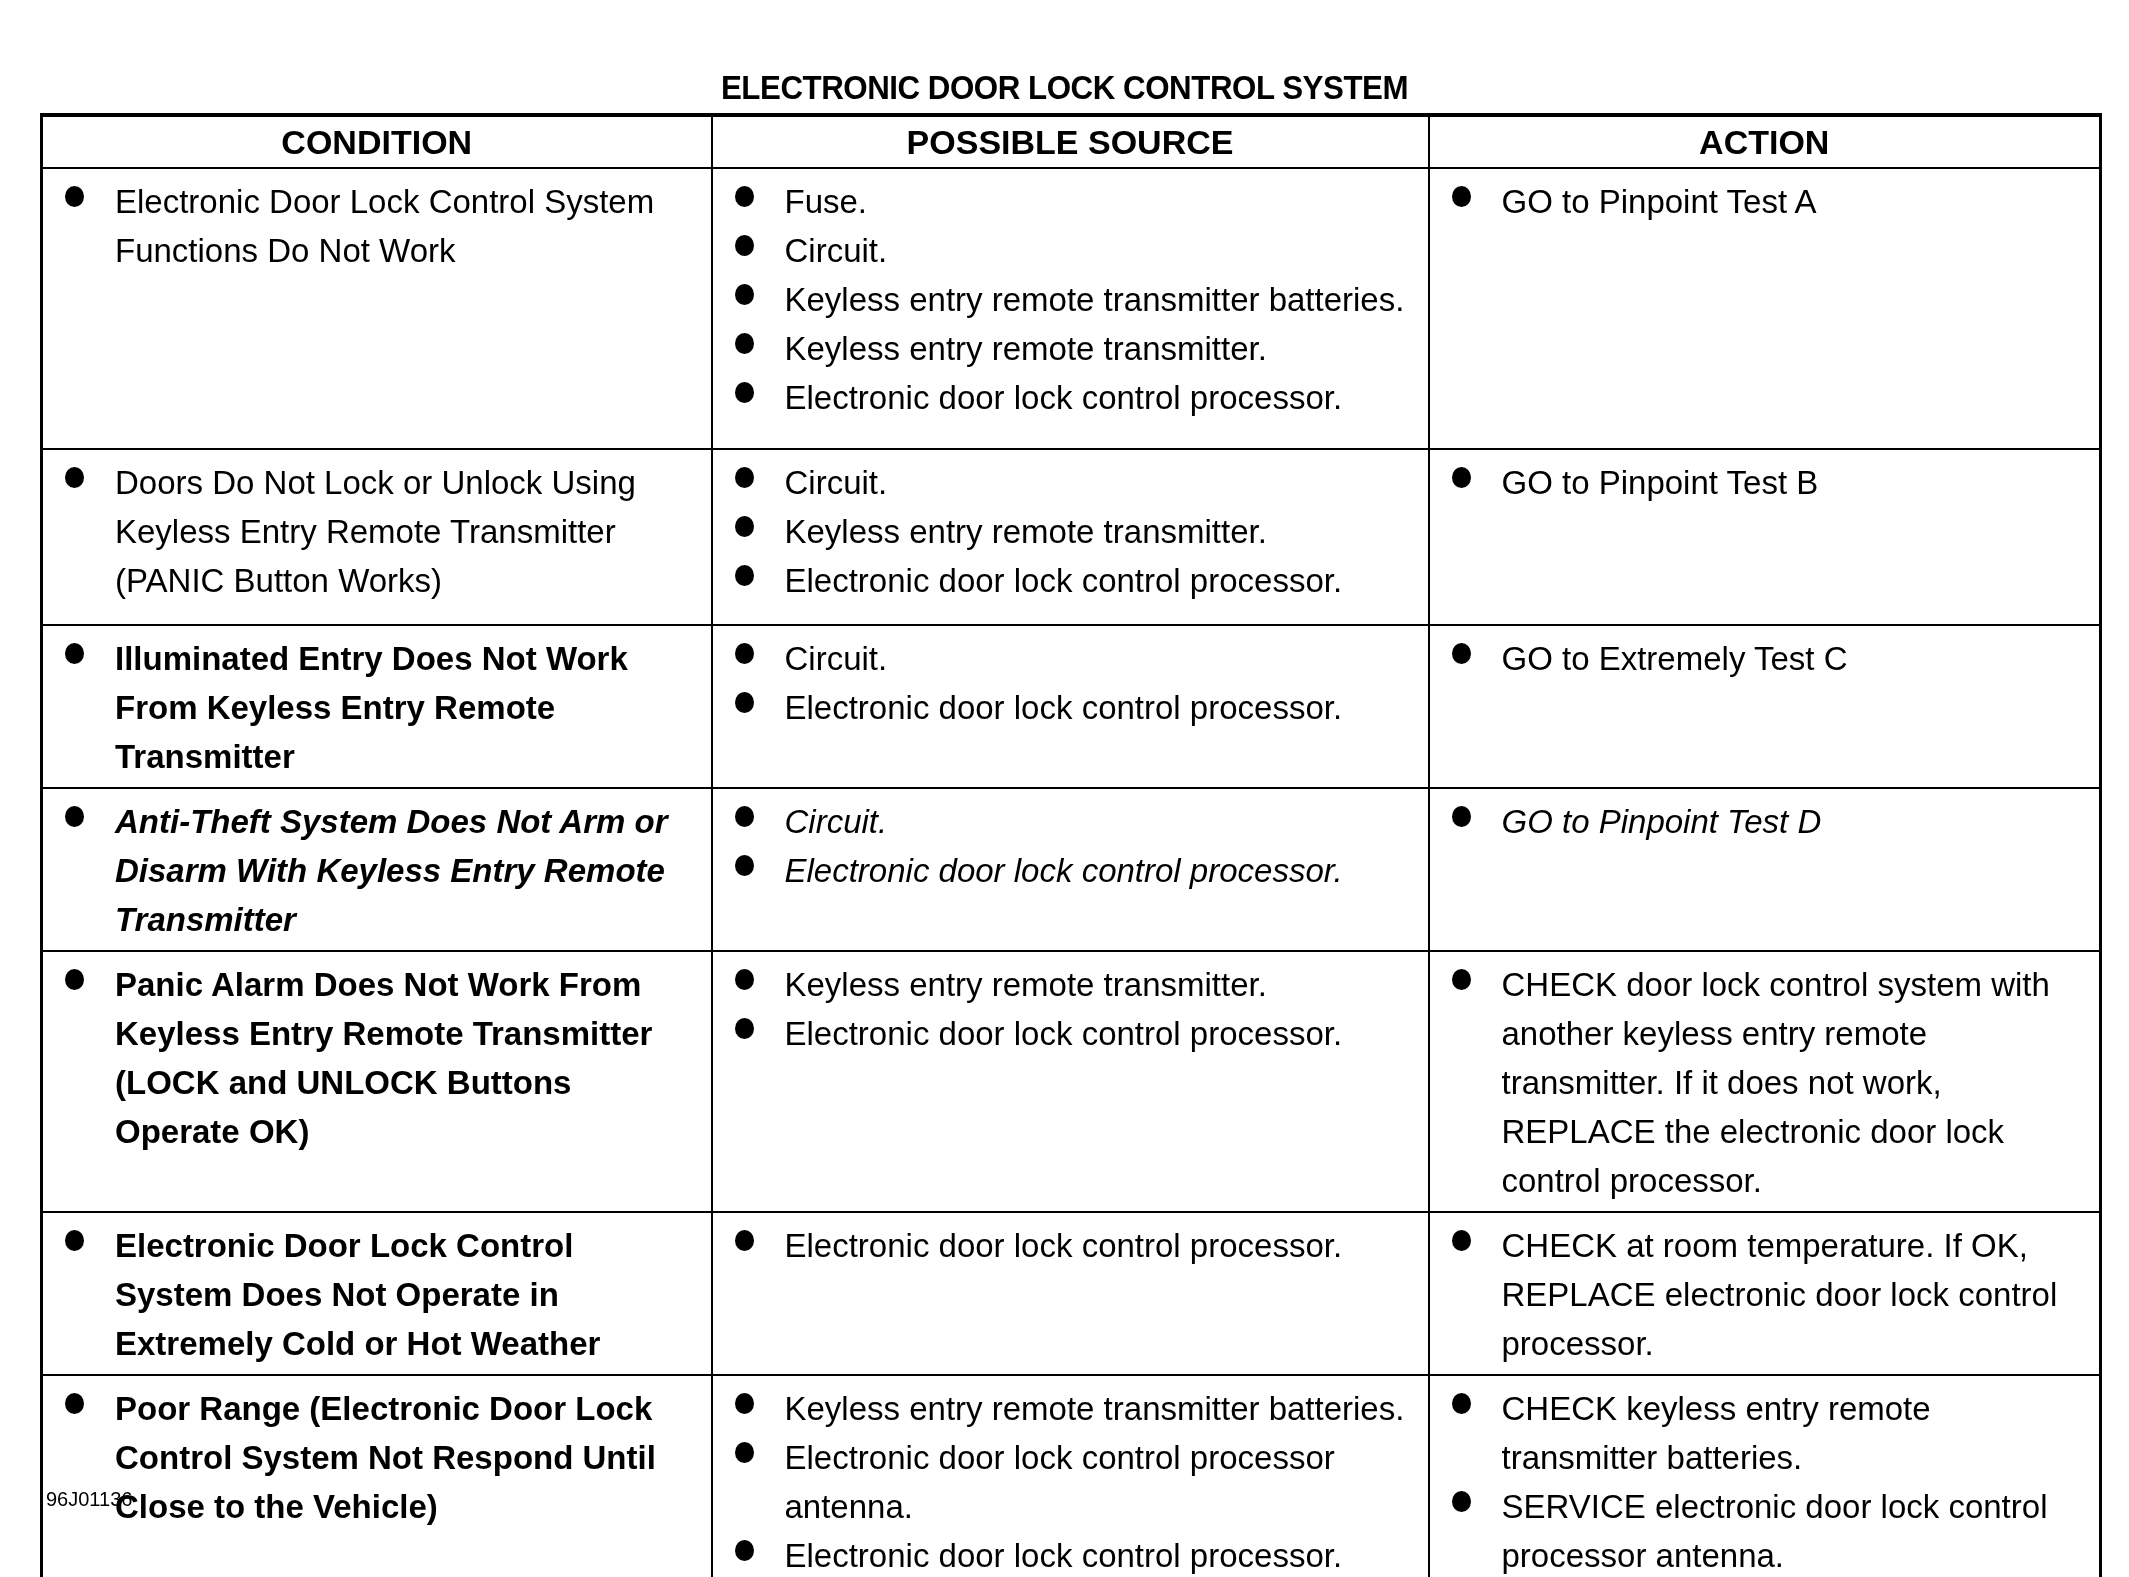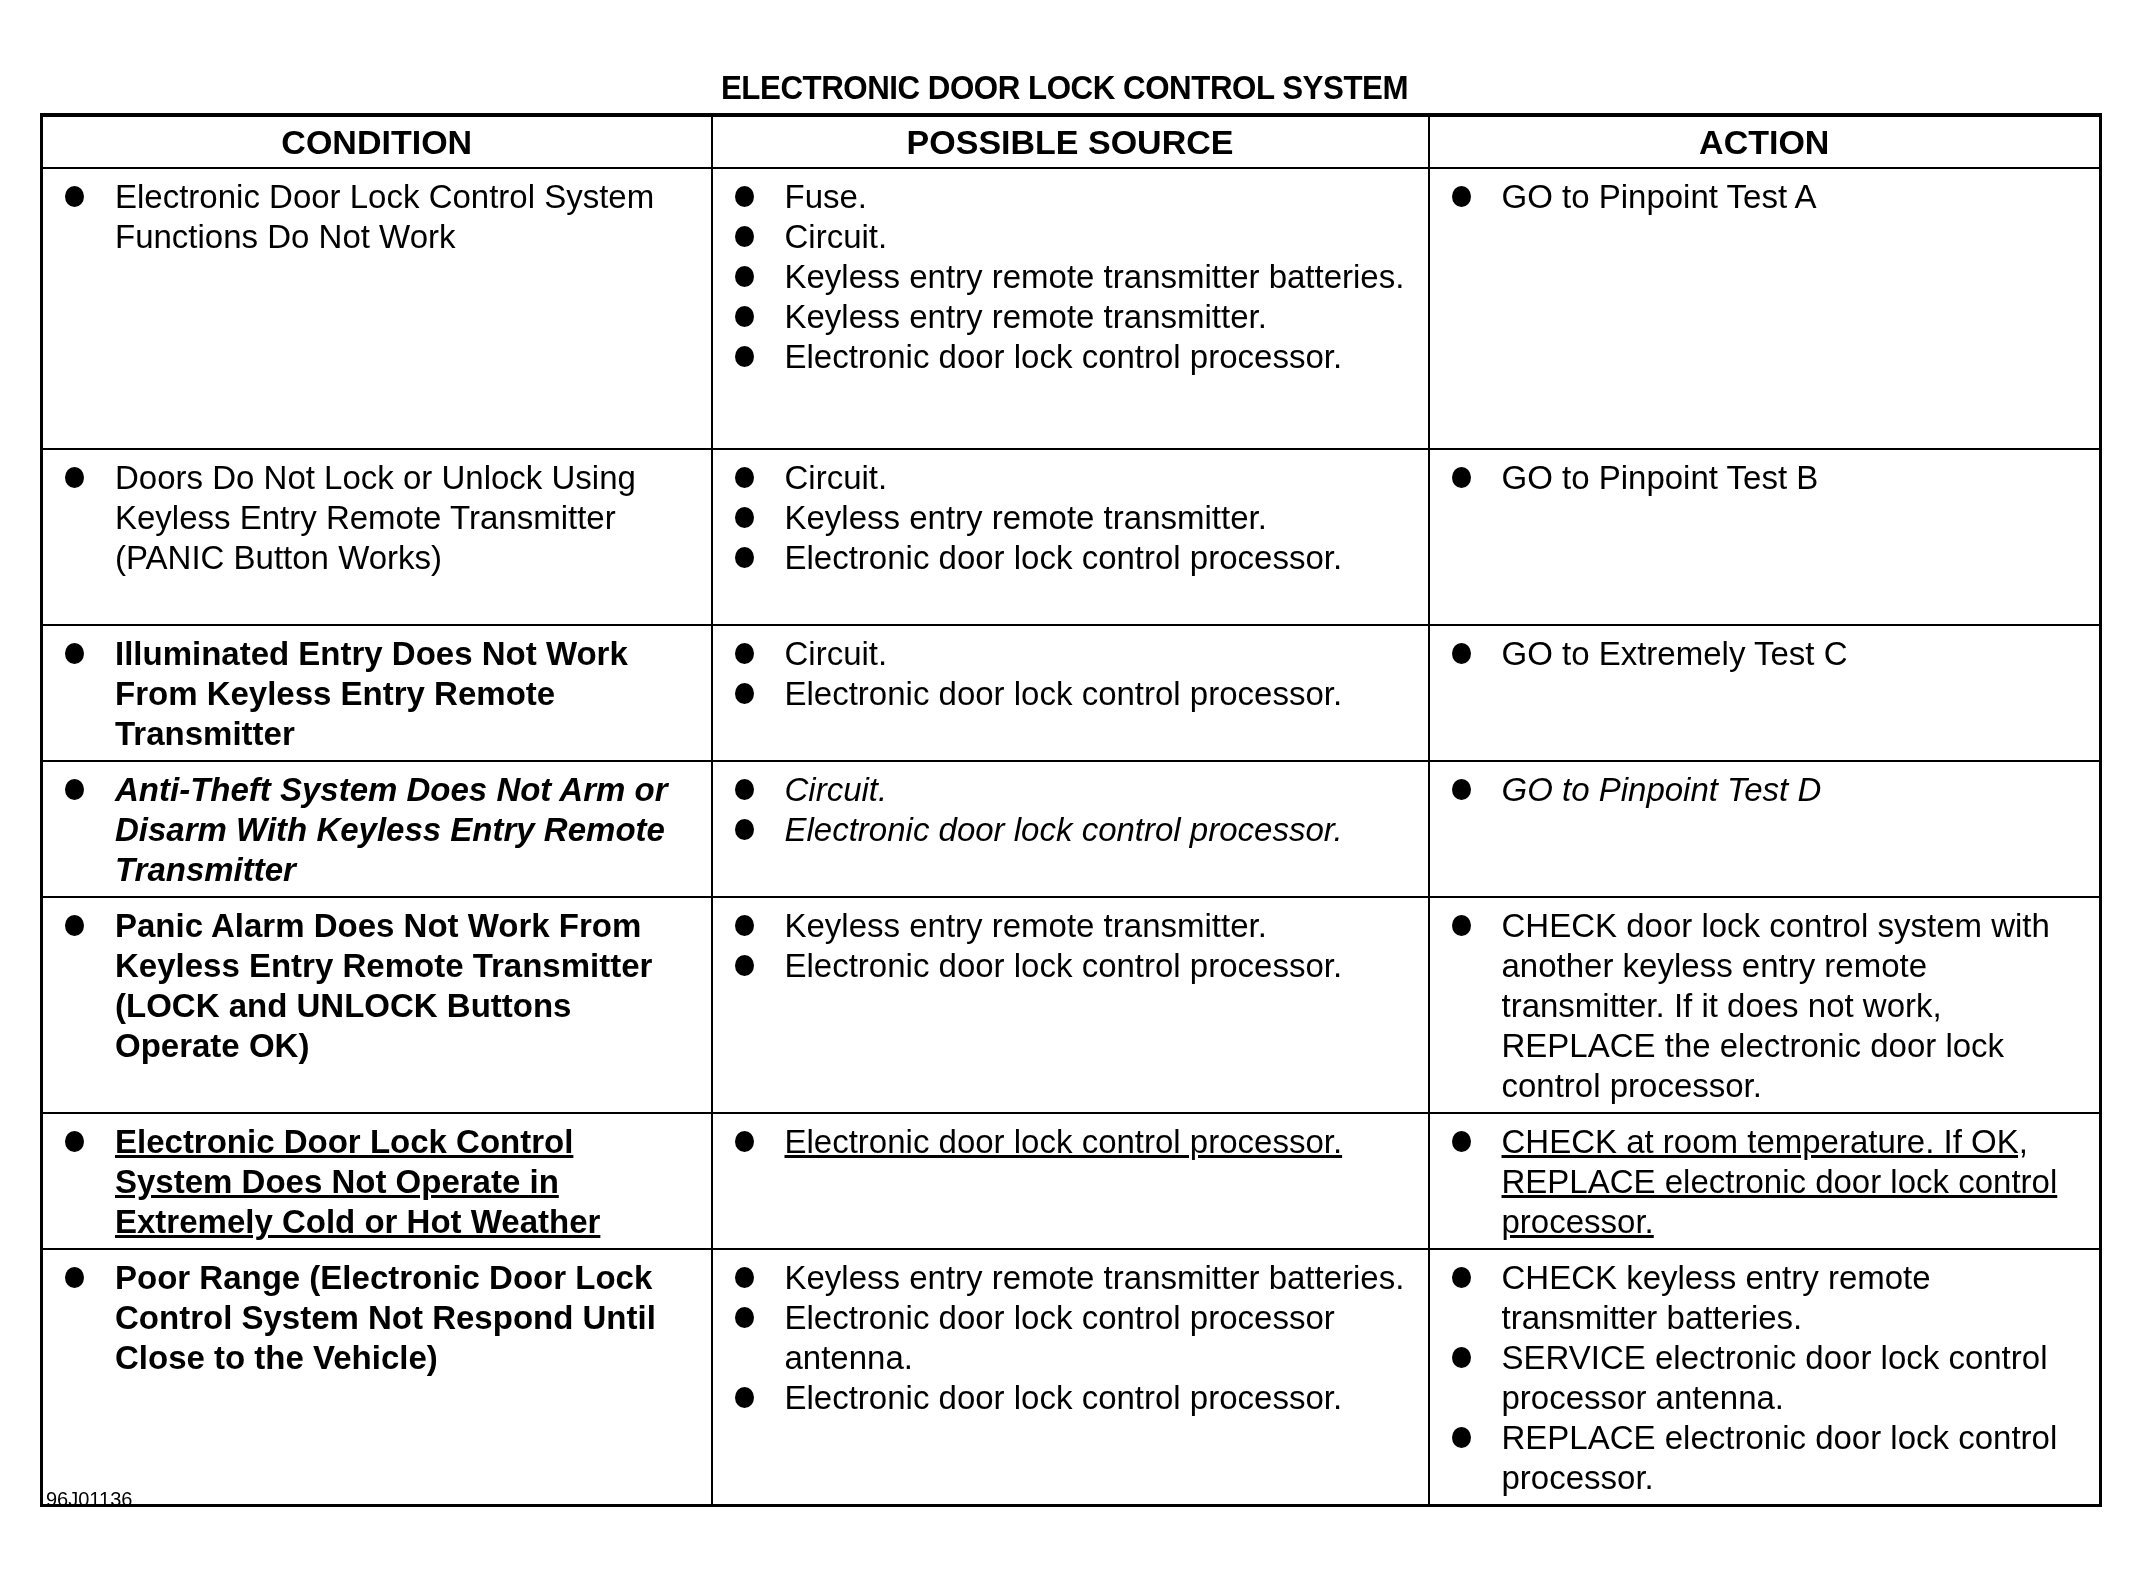--- a/index.html
+++ b/index.html
@@ -5,30 +5,30 @@
   html, body { margin: 0; padding: 0; background: #ffffff; }
   body { width: 2129px; height: 1577px; position: relative; overflow: hidden;
          font-family: "Liberation Sans", "DejaVu Sans", sans-serif; color: #000; }
   .title { position: absolute; left: 0; width: 2129px; top: 68px; text-align: center;
            font-weight: bold; font-size: 34px; letter-spacing: -0.5px; transform: scaleX(0.92); }
   table.grid { position: absolute; left: 40px; top: 113px; width: 2059px; height: 1347px;
                border-collapse: collapse; border: 3px solid #000; table-layout: fixed; }
   table.grid th { font-weight: bold; font-size: 34px; height: 50px; border: 2px solid #000;
                   border-top: 4px solid #000; text-align: center; vertical-align: middle; padding: 0; }
   table.grid td { border: 2px solid #000; vertical-align: top; padding: 8px 16px 6px 6px;
-                  font-size: 33px; line-height: 40px; }
+                  font-size: 33px; line-height: 49px; }
   col.c1 { width: 670px; } col.c2 { width: 717px; } col.c3 { width: 672px; }
   ul.items { list-style: none; margin: 0; padding: 0; }
   ul.items li { position: relative; padding-left: 66px; }
   ul.items li .bullet { position: absolute; left: 16px; top: 9px; width: 19px; height: 21px;
                         border-radius: 50%; background: #000; display: inline-block; }
   .cond-bold td.cond { font-weight: bold; }
   .footer { position: absolute; left: 46px; top: 1488px; font-size: 20px; }
   tr.r1 { height: 281px; } tr.r2 { height: 176px; } tr.r3 { height: 131px; }
-  tr.r4 { height: 109px; font-style: italic; } tr.r5 { height: 149px; } tr.r6 { height: 131px; text-decoration: underline; } tr.r7 { height: 240px; }
+  tr.r4 { height: 109px; font-style: italic; } tr.r5 { height: 149px; } tr.r6 { height: 131px; } tr.r7 { height: 240px; }
 </style>
 </head>
 <body>
 
 <div class="title">ELECTRONIC DOOR LOCK CONTROL SYSTEM</div>
 
 <table class="grid">
   <colgroup>
       <col class="c1">
       <col class="c2">

